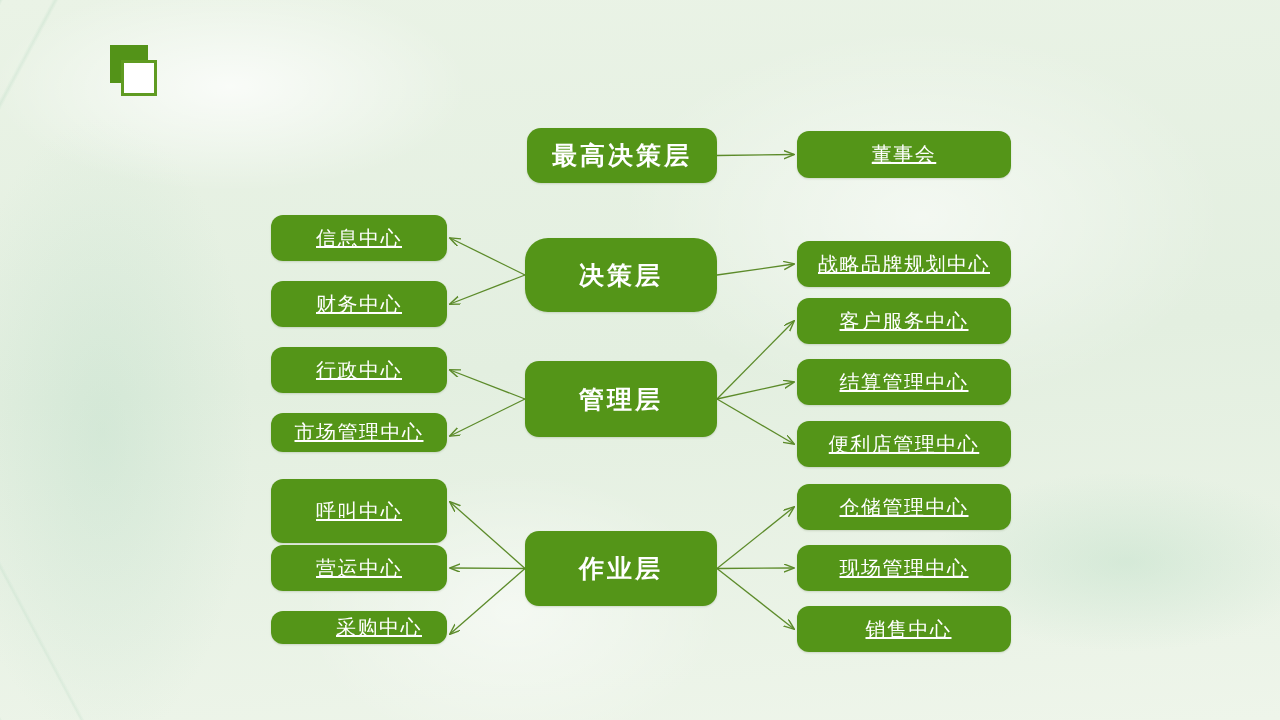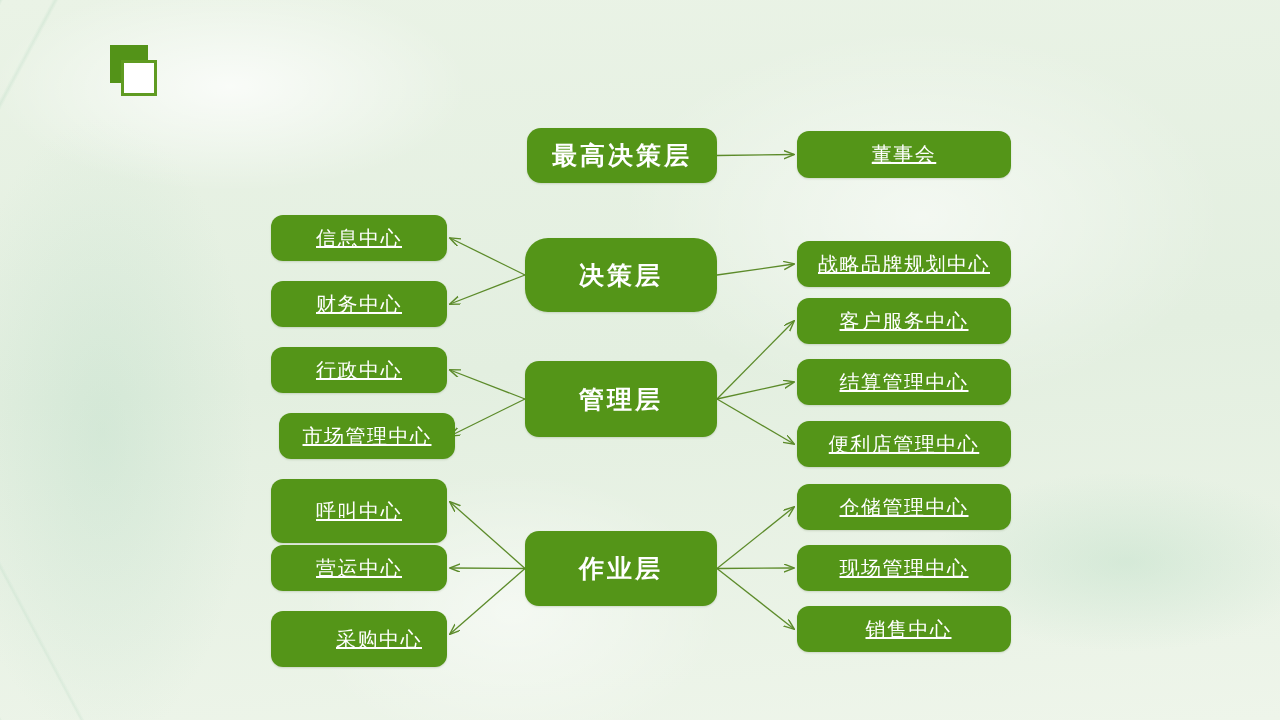--- a/index.html
+++ b/index.html
@@ -158,30 +158,30 @@
         </div>
         <div class="node unit" style="left: 271px; top: 215px; width: 176px; height: 46px;">
           <span>信息中心</span>
         </div>
         <div class="node unit" style="left: 271px; top: 281px; width: 176px; height: 46px;">
           <span>财务中心</span>
         </div>
         <div class="node unit" style="left: 271px; top: 347px; width: 176px; height: 46px;">
           <span>行政中心</span>
         </div>
-        <div class="node unit" style="left: 271px; top: 413px; width: 176px; height: 46px; margin-left: 8px;">
+        <div class="node unit" style="left: 271px; top: 413px; width: 176px; height: 39px;">
           <span>市场管理中心</span>
         </div>
         <div class="node unit" style="left: 271px; top: 479px; width: 176px; height: 64px;">
           <span>呼叫中心</span>
         </div>
         <div class="node unit" style="left: 271px; top: 545px; width: 176px; height: 46px; align-items: center;">
           <span>营运中心</span>
         </div>
-        <div class="node unit" style="left: 271px; top: 611px; width: 176px; height: 56px; padding-left: 40px;">
+        <div class="node unit" style="left: 271px; top: 611px; width: 176px; height: 33px; padding-left: 40px;">
           <span>采购中心</span>
         </div>
         <div class="node unit" style="left: 797px; top: 131px; width: 214px; height: 47px;">
           <span>董事会</span>
         </div>
         <div class="node unit" style="left: 797px; top: 241px; width: 214px; height: 46px;">
           <span>战略品牌规划中心</span>
         </div>
         <div class="node unit" style="left: 797px; top: 298px; width: 214px; height: 46px;">
           <span>客户服务中心</span>

